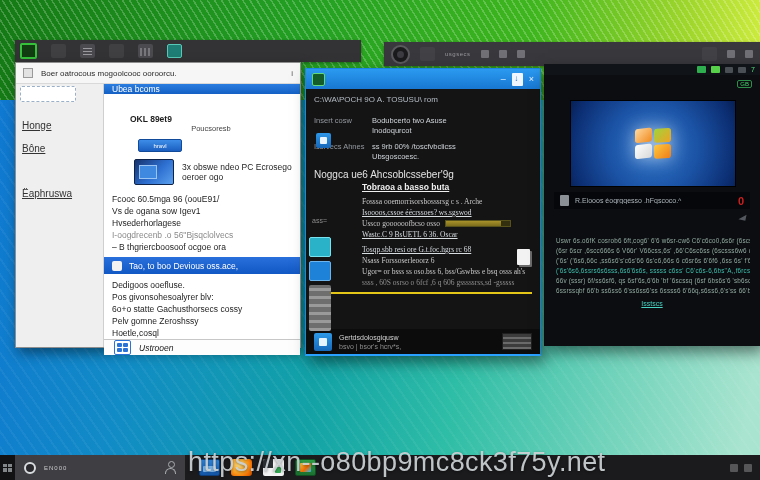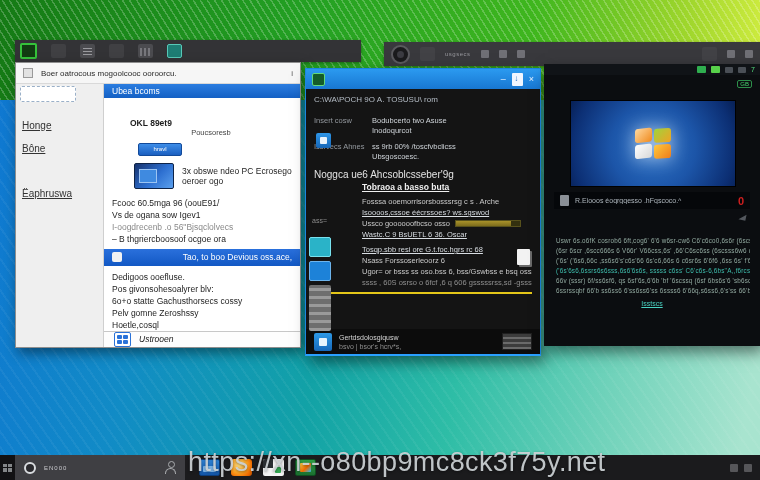--- a/index.html
+++ b/index.html
@@ -59,21 +59,21 @@
          background:linear-gradient(180deg,#3d8de8,#1b5fc0); border:1px solid #124a9a; display:flex;
          align-items:center; justify-content:center; margin-bottom:7px;}
   .winL .devrow{ display:flex; align-items:center; gap:8px; margin-left:22px; margin-bottom:8px;}
   .winL .devimg{ width:40px; height:26px; background:linear-gradient(135deg,#17336e,#2d6fd0 55%,#5ba0ee);
          border:1px solid #0e2347; border-radius:2px; position:relative; flex:0 0 auto;}
   .winL .devimg::after{ content:""; position:absolute; left:4px; top:5px; width:16px; height:12px;
          background:#3f8ae0; border:1px solid #9cc4f2;}
   .winL .ptext div{ line-height:12px; white-space:nowrap; overflow:hidden;}
   .winL .ptext .dim{ color:#8a8a8a;}
   .winL .selrow{ height:17px; background:linear-gradient(180deg,#2a70dc,#1258c4); color:#fff;
-         display:flex; align-items:center; gap:7px; padding:0 8px; font-size:8.5px; margin:4px -8px 5px -8px;justify-content:space-between;}
+         display:flex; align-items:center; gap:7px; padding:0 8px; font-size:8.5px; margin:4px -8px 5px -8px;}
   .winL .selico{ width:10px; height:10px; background:#f2f2f2; border-radius:2px; flex:0 0 auto;}
   .winL .footer{ height:22px; border-top:1px solid #c7c7c7; background:#fdfdfd; display:flex;
          align-items:center; gap:8px; padding:0 10px; font-size:8.5px; font-style:italic; color:#222;}
   .winflag{ width:17px; height:15px; background:#fff; border:1px solid #2a72d8; border-radius:2px;
          display:grid; grid-template-columns:1fr 1fr; grid-template-rows:1fr 1fr; gap:1px; padding:2px; flex:0 0 auto;}
   .winflag i{ background:#2a72d8; border-radius:1px;}
 
   
   .winM{ position:absolute; left:305px; top:68px; width:236px; height:288px; background:#141414;
          border:1px solid #1c86e0; border-bottom:2px solid #2aa0ff; box-shadow:4px 6px 14px rgba(0,0,0,.5);
@@ -88,21 +88,21 @@
   .winM .body{ flex:1; padding:6px 8px 0 8px; font-size:7.5px; color:#c9c9c9; position:relative; min-height:0;}
   .winM .path{ color:#b5bdc6; margin-bottom:6px; font-size:8px;}
   .winM .pair{ display:flex; gap:6px; margin-bottom:3px;}
   .winM .pair .lab{ width:52px; color:#93989e; flex:0 0 auto;}
   .winM .pair .val{ flex:1; color:#cfd4d9; line-height:10px;}
   .winM .bico{ position:absolute; left:10px; top:44px; width:15px; height:15px;
          background:linear-gradient(180deg,#2f97e8,#1566b8); border-radius:2px;}
   .winM .bico::after{ content:""; display:block; width:7px; height:7px; margin:4px auto; background:#eaf4fc; border-radius:1px;}
   .winM .sect{ color:#e3e3e3; font-size:10px; margin:7px 0 2px 0;}
   .winM .sub{ color:#efefef; font-weight:bold; font-size:8.5px; text-decoration:underline; margin-bottom:4px;}
-  .winM .ind{ margin-left:48px; line-height:11px; white-space:nowrap; overflow:hidden;}
+  .winM .ind{ margin-left:48px; line-height:11px; white-space:nowrap; overflow:hidden;font-family:Liberation Serif, serif;}
   .winM .u{ text-decoration:underline; color:#d8dde2;}
   .winM .prow{ display:flex; align-items:center; gap:5px;}
   .pbar{ width:66px; height:7px; background:#33300f; border:1px solid #57511c; flex:0 0 auto;}
   .pbar i{ display:block; height:100%; width:86%; background:linear-gradient(180deg,#a8922a,#7d6c1c);}
   .winM .rail{ position:absolute; left:3px; top:148px; width:24px; display:flex; flex-direction:column; gap:4px;}
   .winM .rail .r1{ width:22px; height:20px; background:#2ab3c8; border:1px solid #79e2ef; border-radius:2px;}
   .winM .rail .r2{ width:22px; height:20px; background:#1d82d8; border:1px solid #6db4ec; border-radius:2px;}
   .winM .rail .r3{ width:22px; height:46px; background:#6e6e6e; border-radius:2px;
          background-image:repeating-linear-gradient(0deg,#9a9a9a 0 3px, transparent 3px 8px);}
   .winM .raillab{ position:absolute; left:6px; top:128px; color:#8d8d8d; font-size:7px;}
@@ -233,20 +233,21 @@
           <div class="ittl">OKL 89et9</div>
           <div class="isub">Poucsoresb</div>
           <div class="badge">hravl</div>
           <div class="devrow">
             <span class="devimg"></span>
             <span>3x obswe ndeo  PC Ecrosego oeroer ogo</span>
           </div>
           <div class="ptext">
             <div>Fcooc 60.5mga 96 (oouE91/</div>
             <div>Vs de ogana sow Igev1</div>
+            <div>Hvsederhorlagese</div>
             <div class="dim">I-oogdrecenb .o 56"Bjsqclolvecs</div>
             <div>– B thgriercboosoof ocgoe ora</div>
           </div>
           <div class="selrow">
             <span class="selico"></span>
             <span>Tao, to boo Devious  oss.ace,</span>
           </div>
           <div class="ptext">
             <div>Dedigoos ooefluse.</div>
             <div>Pos givonsohesoalyrer blv:</div>

